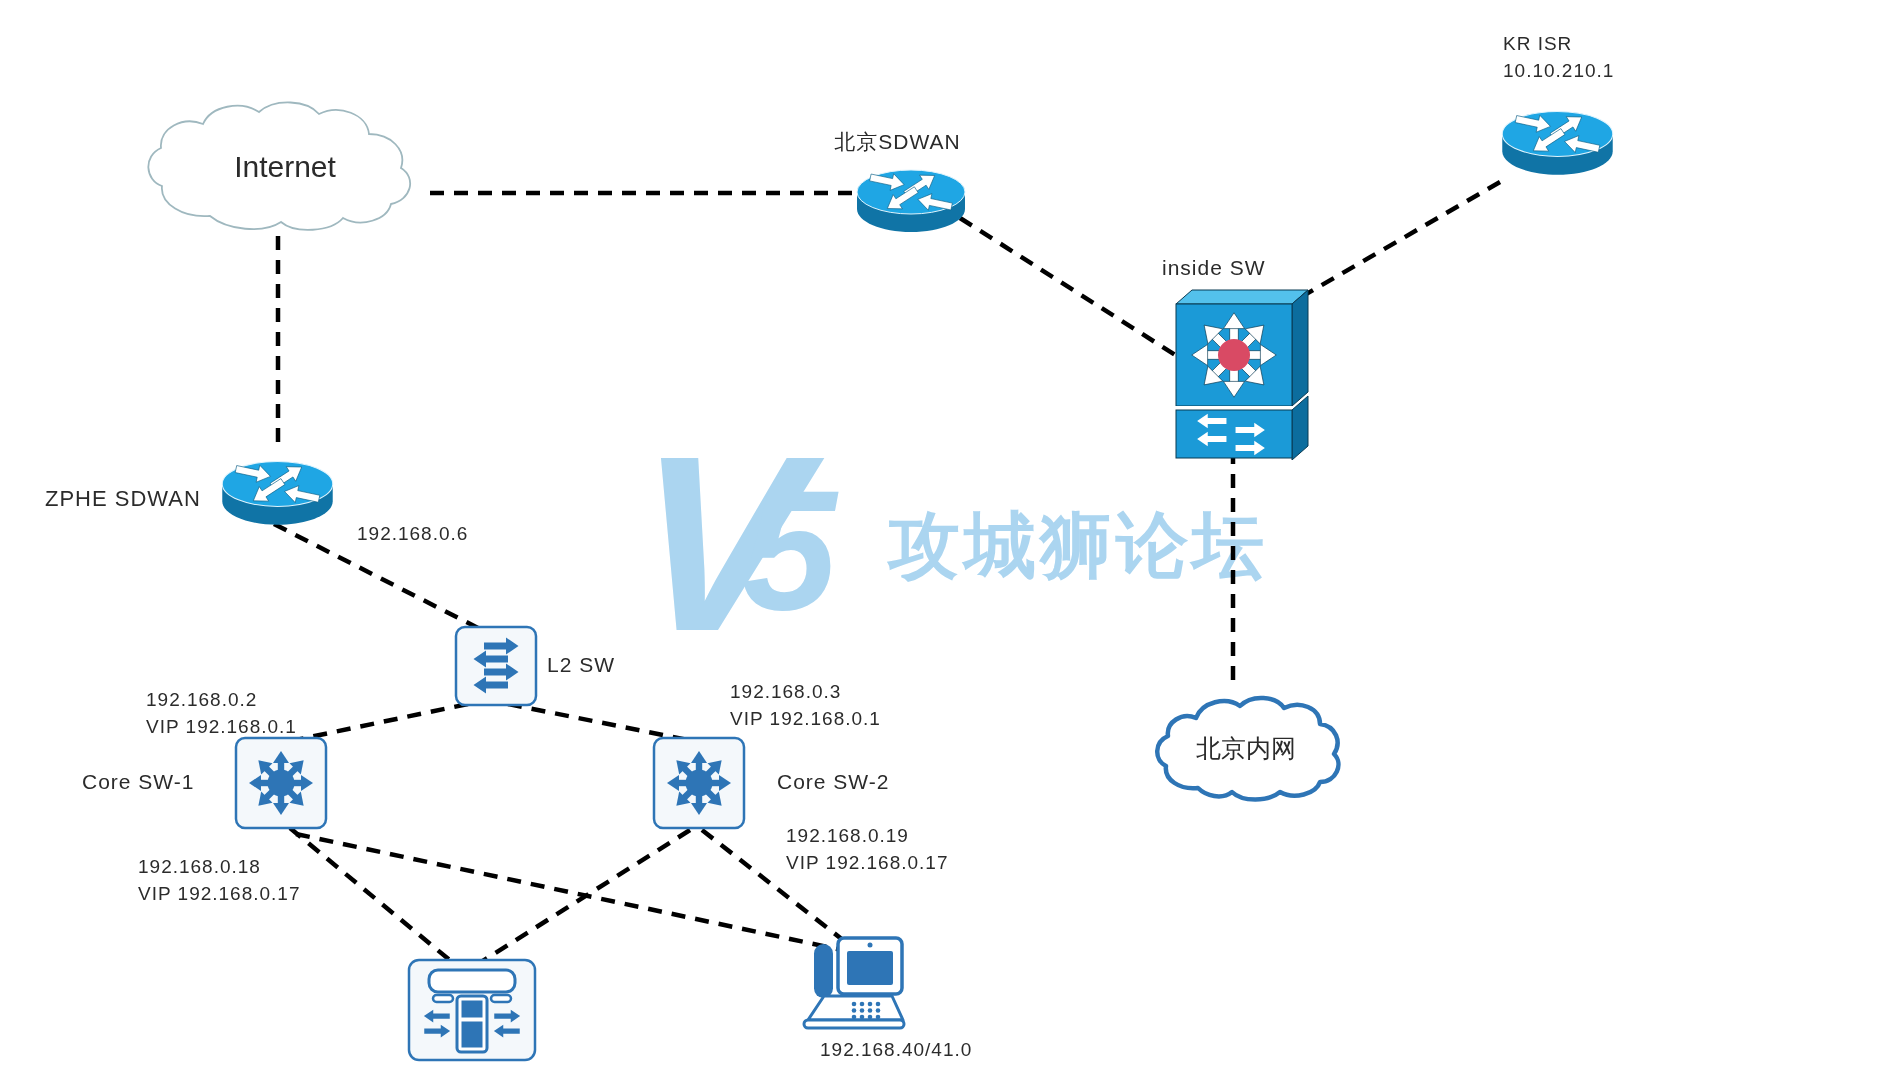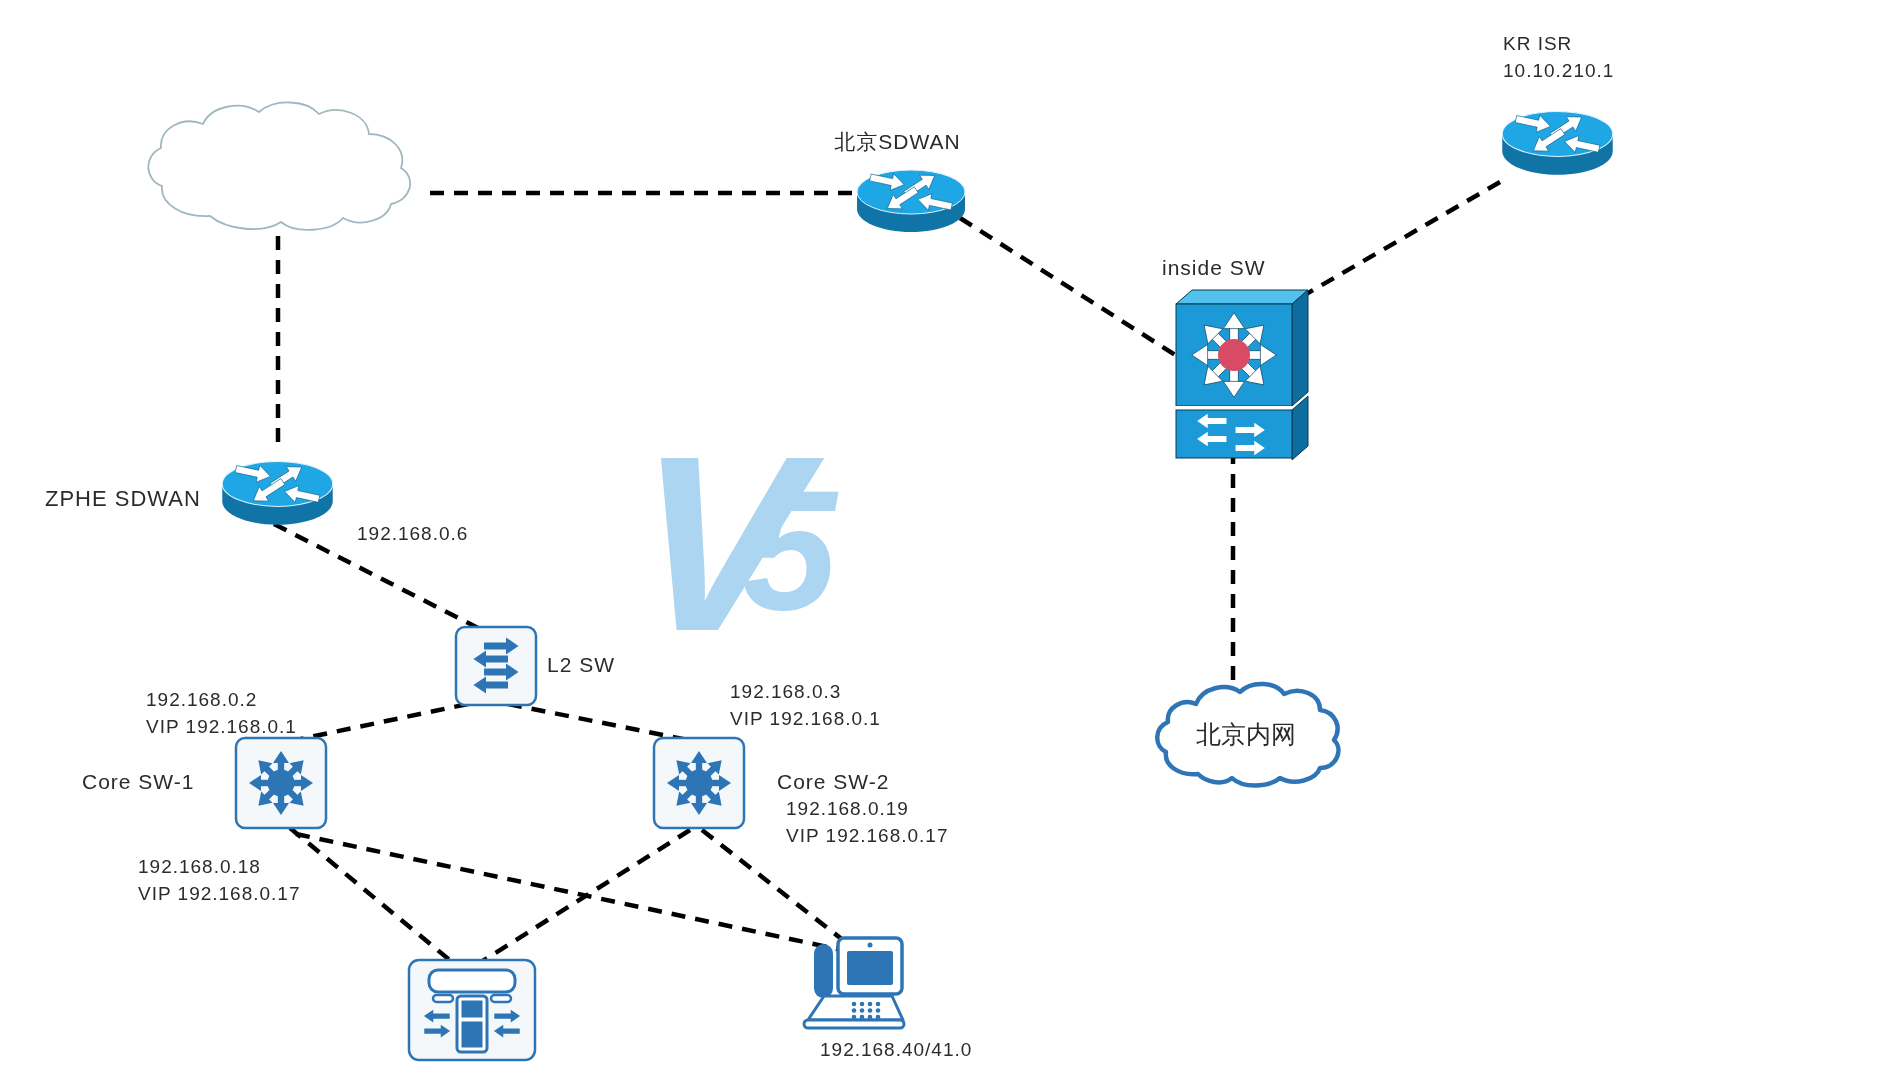--- a/index.html
+++ b/index.html
@@ -37,20 +37,21 @@
       <polygon points="32,0 20,-8 20,8"></polygon>
     </g>
   </defs>
 </svg>
 
 <div id="canvas">
 
   <div id="watermark">
     <div class="wm" id="wm-v">V</div>
     <div class="wm" id="wm-5">5</div>
+    <div class="wm" id="wm-title">攻城狮论坛</div>
   </div>
 
   <svg id="links" width="1884" height="1070">
       <line x1="430" y1="193" x2="855" y2="193" class="link"></line>
       <line x1="278" y1="236" x2="278" y2="452" class="link"></line>
       <line x1="960" y1="218" x2="1180" y2="358" class="link"></line>
       <line x1="1500" y1="182" x2="1296" y2="300" class="link"></line>
       <line x1="1233" y1="450" x2="1233" y2="688" class="link"></line>
       <line x1="274" y1="524" x2="482" y2="630" class="link"></line>
       <line x1="468" y1="704" x2="286" y2="742" class="link"></line>
@@ -58,20 +59,21 @@
       <line x1="290" y1="828" x2="452" y2="962" class="link"></line>
       <line x1="296" y1="834" x2="842" y2="950" class="link"></line>
       <line x1="690" y1="830" x2="478" y2="964" class="link"></line>
       <line x1="702" y1="830" x2="848" y2="944" class="link"></line>
     </svg>
 
   <div class="abs node" style="left:135px;top:98px;width:300px;height:145px;">
     <svg width="300" height="145" viewBox="0 0 300 145">
       <path d="M75 118 C48 120 25 106 27 88 C10 82 8 58 26 50 C24 30 48 18 68 26 C76 8 106 2 124 14 C140 0 172 2 184 16 C204 6 232 16 234 36 C256 36 272 52 266 70 C282 80 276 102 256 106 C252 122 226 130 208 120 C196 134 160 136 146 124 C128 136 92 132 75 118 Z" fill="#ffffff" stroke="#9FB8BF" stroke-width="1.8"></path>
     </svg>
+    <div class="cloud-text" style="top:52px;font-size:30px;">Internet</div>
   </div>
 
   <div class="abs node node-label center" style="left:815px;top:128px;width:165px;">北京SDWAN</div>
   <div class="abs node" style="left:845px;top:156px;">
     <svg width="132" height="80" viewBox="0 0 132 80">
       <path d="M12 36 v17 c0 12.7 24.2 23 54 23 s54 -10.3 54 -23 v-17 z" fill="#1074A6"></path>
       <ellipse cx="66" cy="36" rx="54" ry="22" fill="#1FA6E4" stroke="#DFF4FD" stroke-width="1"></ellipse>
       <g fill="#ffffff" stroke="#0A5E85" stroke-width="0.6">
         <use href="#rarrow" transform="translate(75,29) rotate(-33)"></use>
         <use href="#rarrow" transform="translate(57,43) rotate(147)"></use>
@@ -188,21 +190,21 @@
       <g transform="translate(47,47)" fill="#2E75B6">
         <use href="#dblarrow"></use>
         <use href="#dblarrow" transform="rotate(45)"></use>
         <use href="#dblarrow" transform="rotate(90)"></use>
         <use href="#dblarrow" transform="rotate(135)"></use>
         <circle r="13.5"></circle>
       </g>
     </svg>
   </div>
   <div class="abs node node-label" style="left:777px;top:770px;">Core SW-2</div>
-  <div class="abs node ip-label" style="left:786px;top:795px;">
+  <div class="abs node ip-label" style="left:786px;top:822px;">
     <div>192.168.0.19</div>
     <div>VIP 192.168.0.17</div>
   </div>
 
   <div class="abs node" style="left:407px;top:958px;">
     <svg width="130" height="104" viewBox="0 0 130 104">
       <rect x="2" y="2" width="126" height="100" rx="10" fill="#F4F8FB" stroke="#2E75B6" stroke-width="2.5"></rect>
       <rect x="22" y="12" width="86" height="22" rx="9" fill="#ffffff" stroke="#2E75B6" stroke-width="3"></rect>
       <rect x="26" y="37" width="20" height="7" rx="3.5" fill="#ffffff" stroke="#2E75B6" stroke-width="2.5"></rect>
       <rect x="84" y="37" width="20" height="7" rx="3.5" fill="#ffffff" stroke="#2E75B6" stroke-width="2.5"></rect>
@@ -237,20 +239,20 @@
         <circle cx="56" cy="81" r="2.3"></circle>
           <circle cx="64" cy="81" r="2.3"></circle>
           <circle cx="72" cy="81" r="2.3"></circle>
           <circle cx="80" cy="81" r="2.3"></circle>
       </g>
       <rect x="6" y="84" width="100" height="8" rx="4" fill="#ffffff" stroke="#2E75B6" stroke-width="3"></rect>
     </svg>
   </div>
   <div class="abs node ip-label" style="left:820px;top:1036px;">192.168.40/41.0</div>
 
-  <div class="abs node" style="left:1150px;top:676px;width:192px;height:118px;">
+  <div class="abs node" style="left:1150px;top:690px;width:192px;height:118px;">
     <svg width="192" height="118" viewBox="0 0 192 118">
       <path d="M48 98 C30 100 14 90 16 76 C4 70 4 52 18 46 C16 32 32 22 46 28 C52 12 76 6 90 16 C102 4 126 6 134 18 C150 10 170 18 170 34 C186 36 192 52 184 64 C194 74 186 92 170 92 C166 104 144 110 130 102 C118 112 92 112 82 102 C72 110 56 106 48 98 Z" fill="#ffffff" stroke="#2E75B6" stroke-width="4.5" stroke-linejoin="round"></path>
     </svg>
     <div class="cloud-text" style="top:42px;font-size:25px;">北京内网</div>
   </div>
 
 </div>
 
 </body></html>

